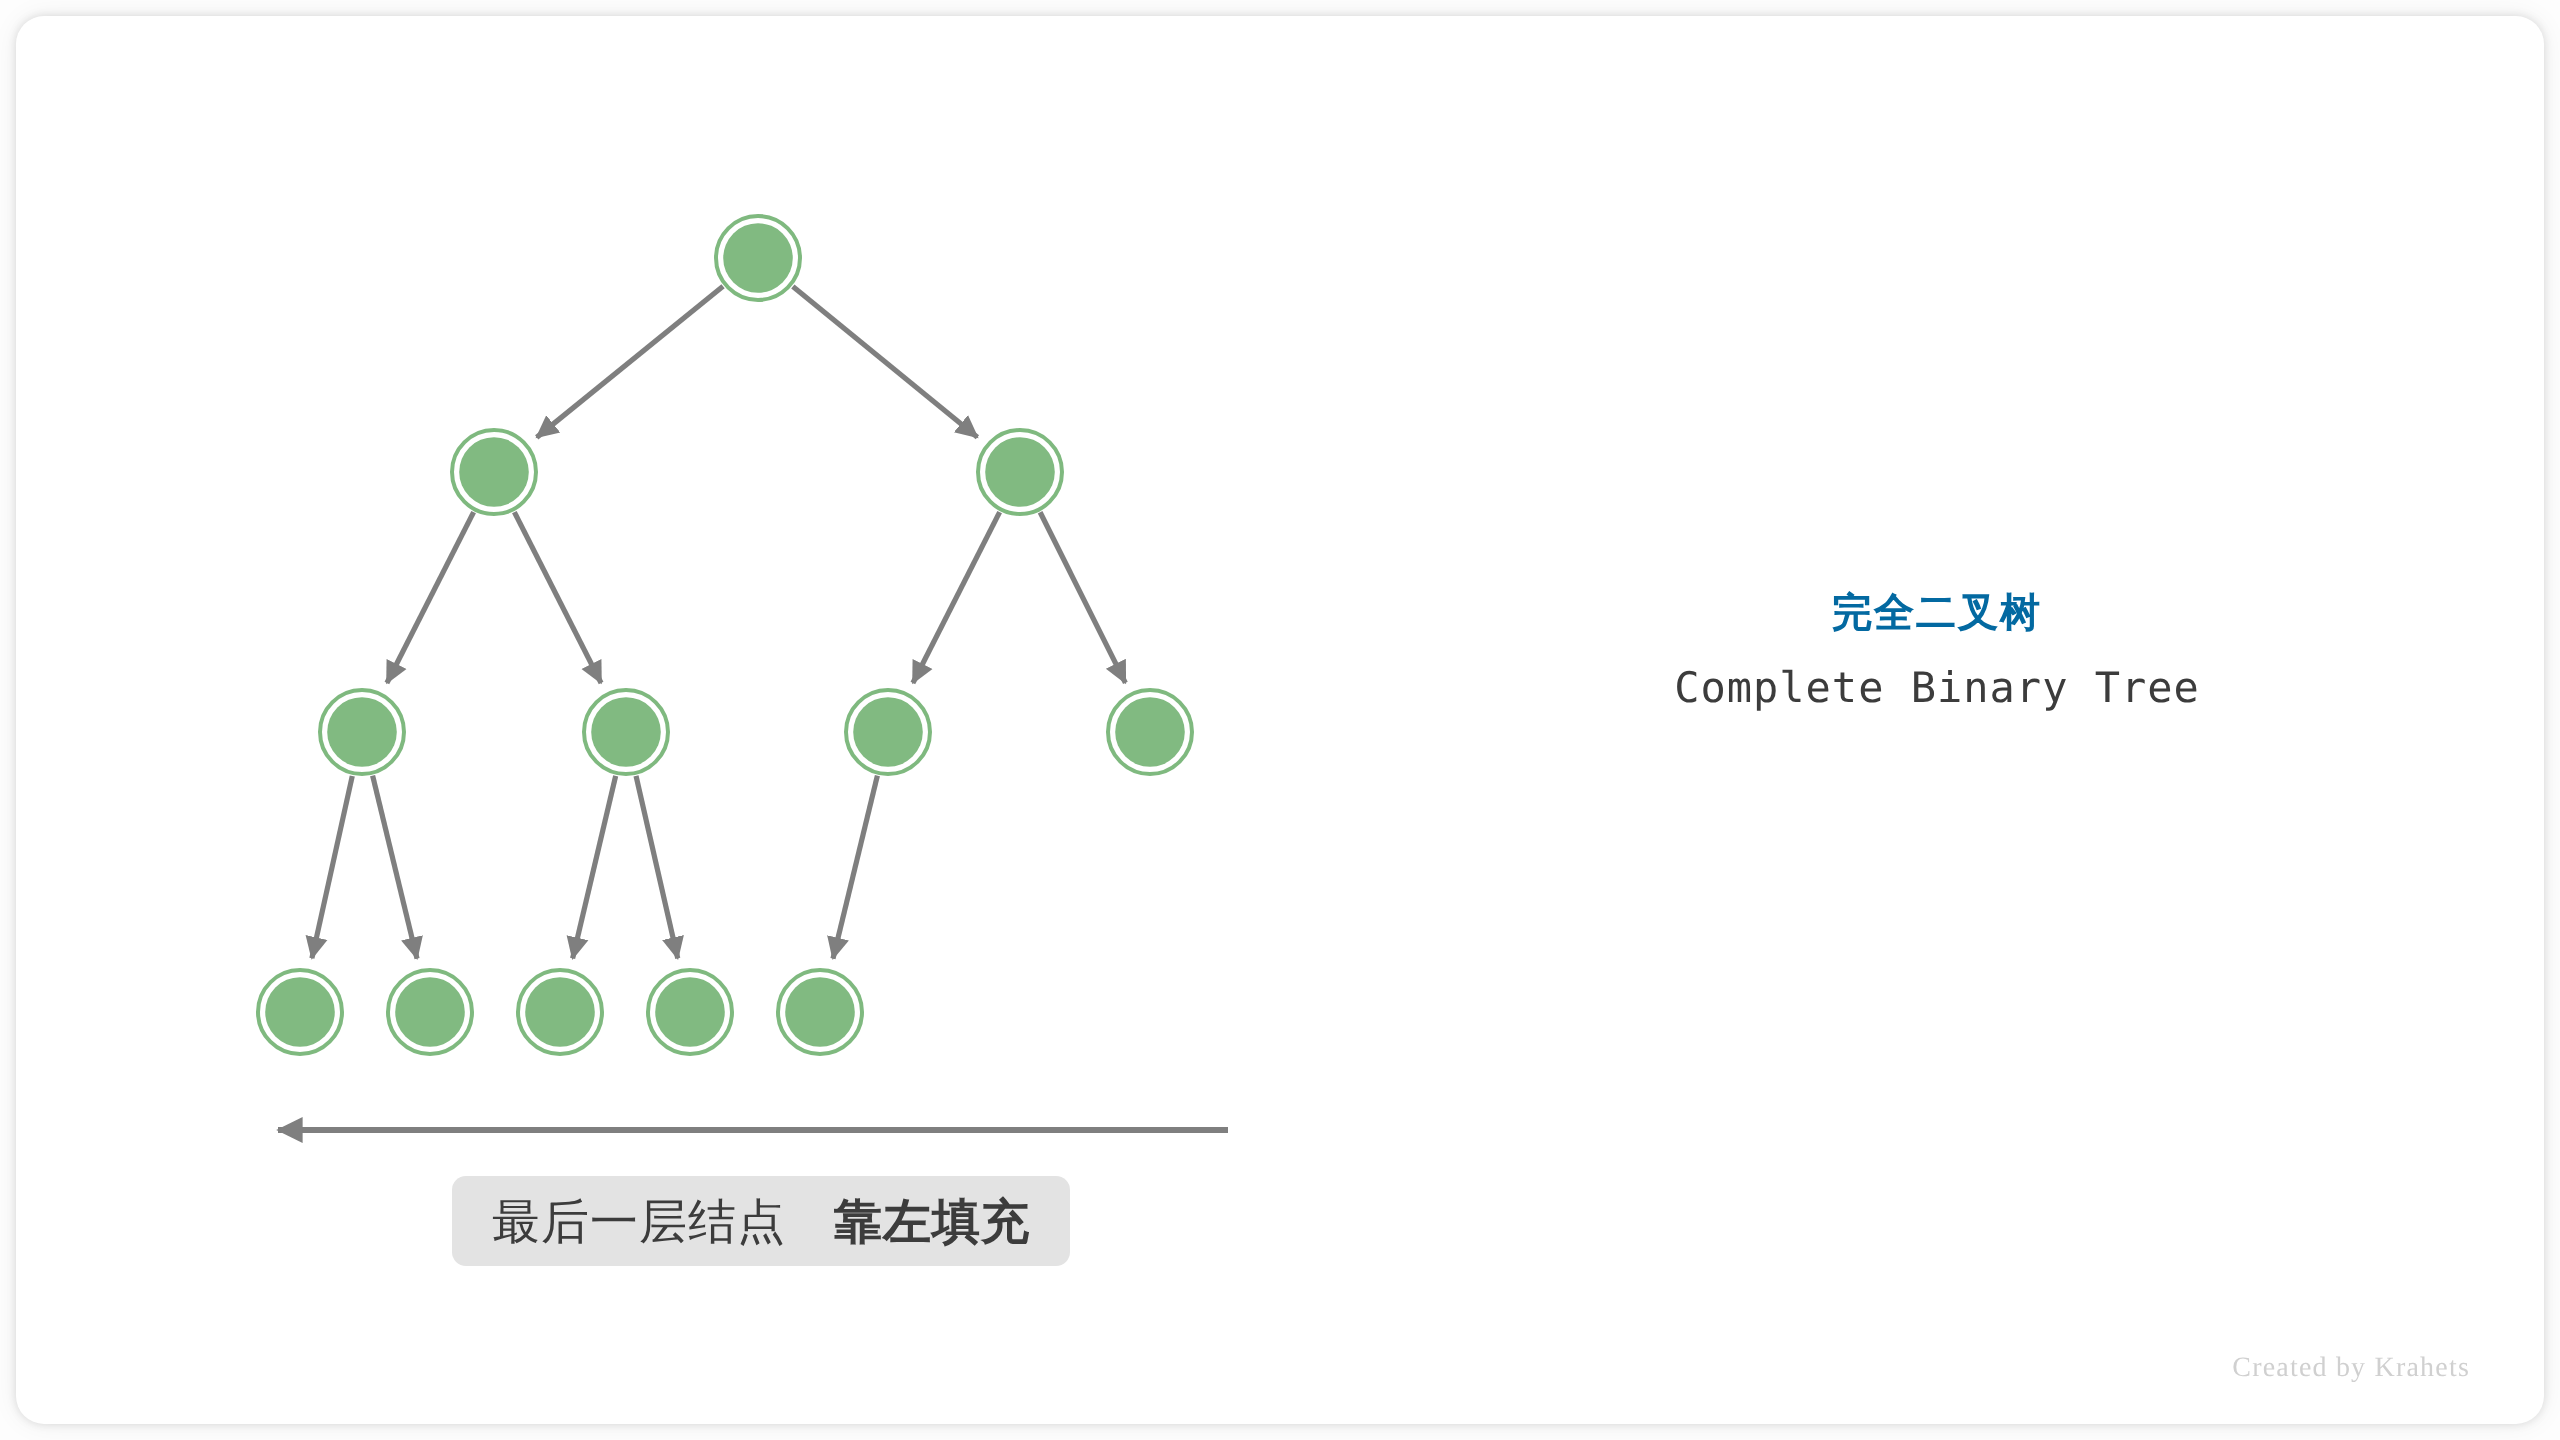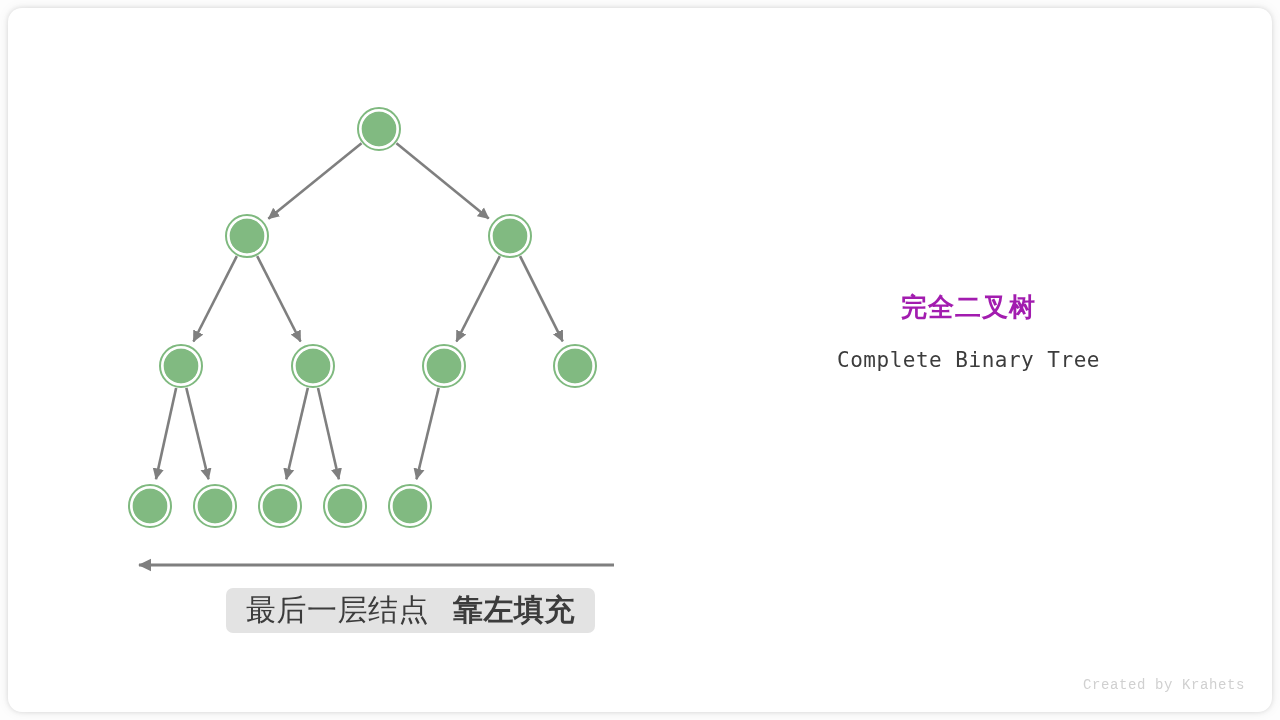--- a/index.html
+++ b/index.html
@@ -43,66 +43,66 @@
   
   #caption-block {
     position: absolute;
     left: 700px;
     top: 292px;
     width: 537px;
     text-align: center;
   }
   #caption-title {
     font-family: "Liberation Sans", sans-serif;
-    font-size: 26px;
+    font-size: 20px;
     font-weight: bold;
-    color: #a21caf;
+    color: #0369a1;
     letter-spacing: 1px;
     line-height: 30px;
     margin: 0;
   }
   #caption-subtitle {
     font-family: "DejaVu Sans Mono", monospace;
     font-size: 21px;
     font-weight: normal;
     color: #3c3c3c;
     letter-spacing: 0.5px;
     line-height: 28px;
-    margin: 24px 0 0 0;
+    margin: 8px 0 0 0;
   }
 
   
   #annotation-pill {
     position: absolute;
     left: 226px;
     top: 588px;
     height: 45px;
     display: flex;
     align-items: center;
     justify-content: center;
     padding: 0 20px;
     background: #e3e3e3;
     border-radius: 7px;
     box-sizing: border-box;
   }
   #annotation-pill .seg {
     font-family: "Liberation Sans", sans-serif;
-    font-size: 30px;
+    font-size: 24px;
     color: #3c3c3c;
     letter-spacing: 0.5px;
     white-space: nowrap;
   }
   #annotation-pill .seg.bold { font-weight: bold; margin-left: 24px; }
 
   
   #footer-credit {
     position: absolute;
-    right: 35px;
+    right: 45px;
     bottom: 27px;
-    font-family: Liberation Mono, monospace;
+    font-family: Liberation Serif, serif;
     font-size: 14px;
     color: #d0d0d0;
     letter-spacing: 0.6px;
     margin-top: 48px;
   }
 </style>
 </head>
 <body>
 
 <div id="stage">

